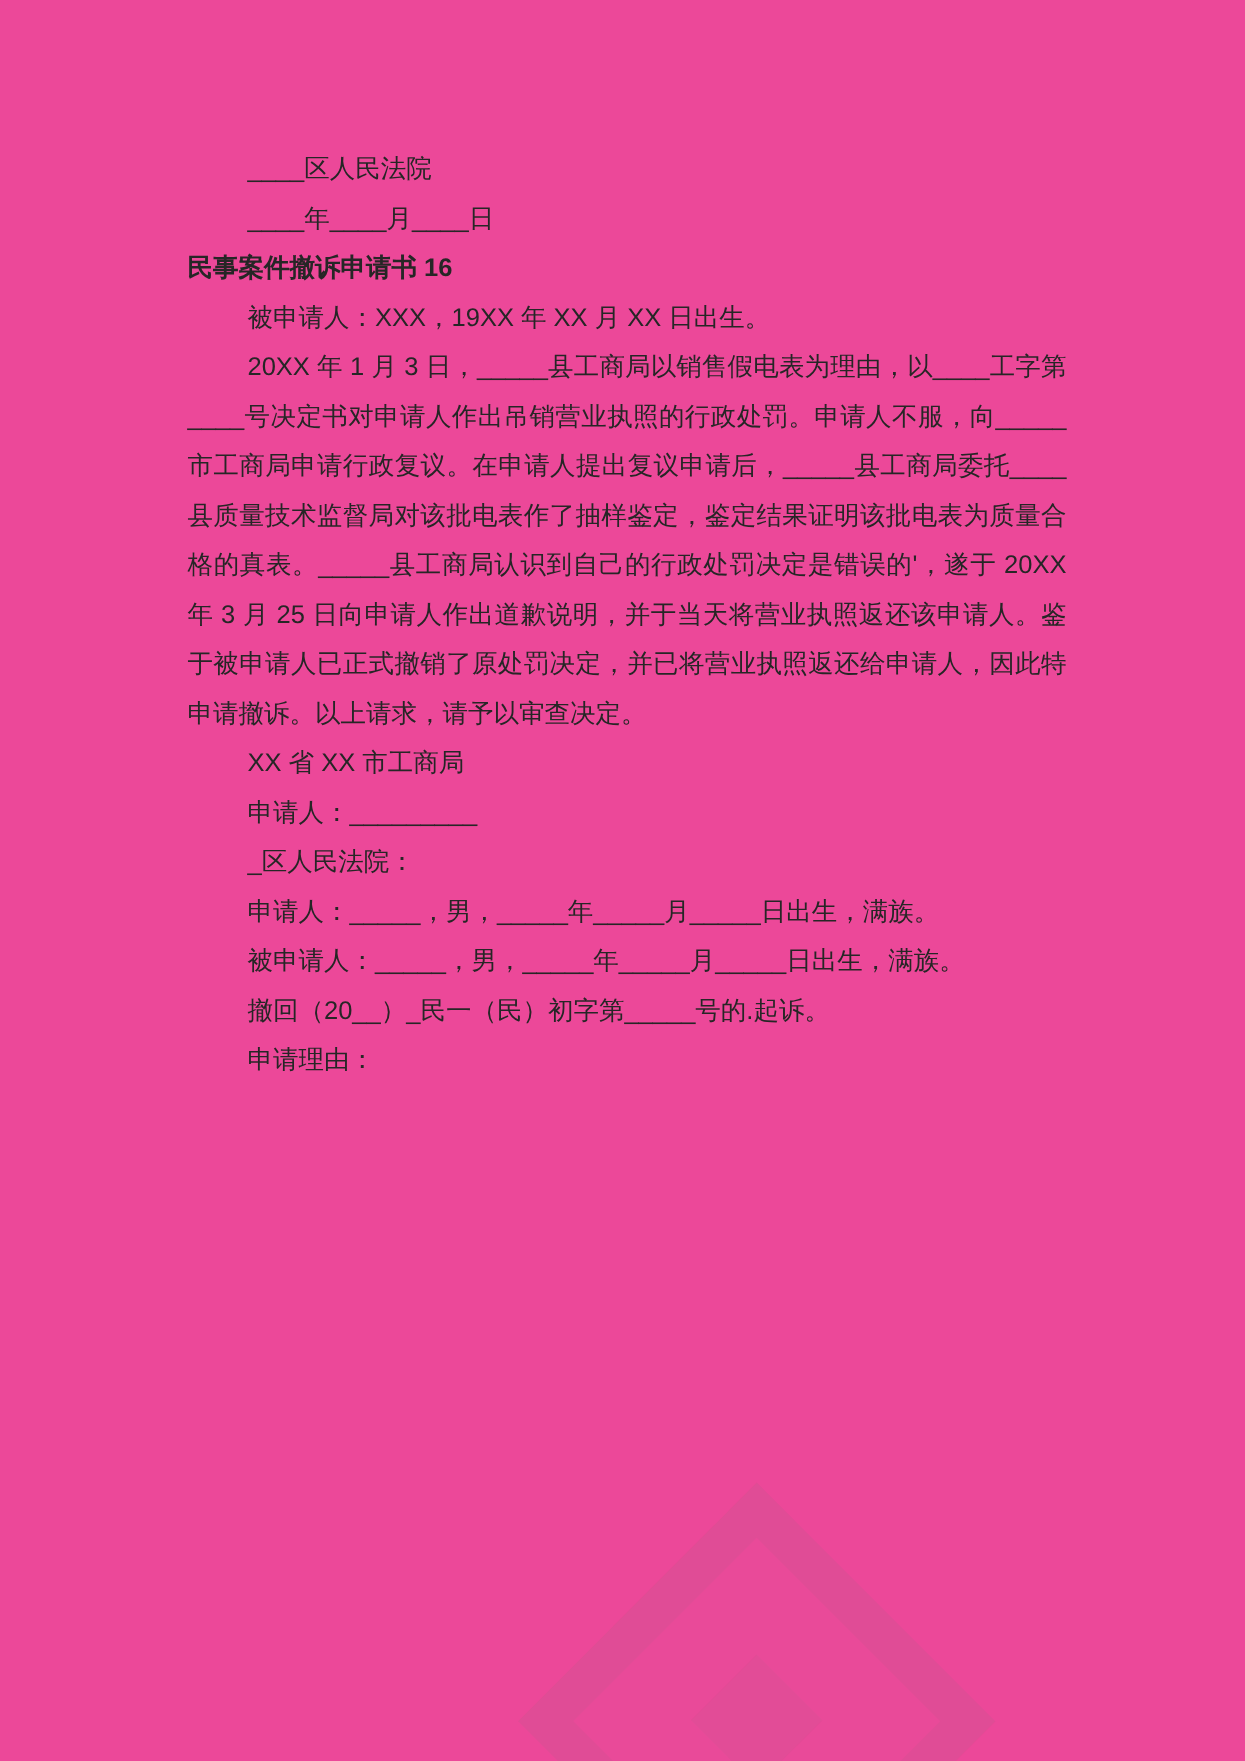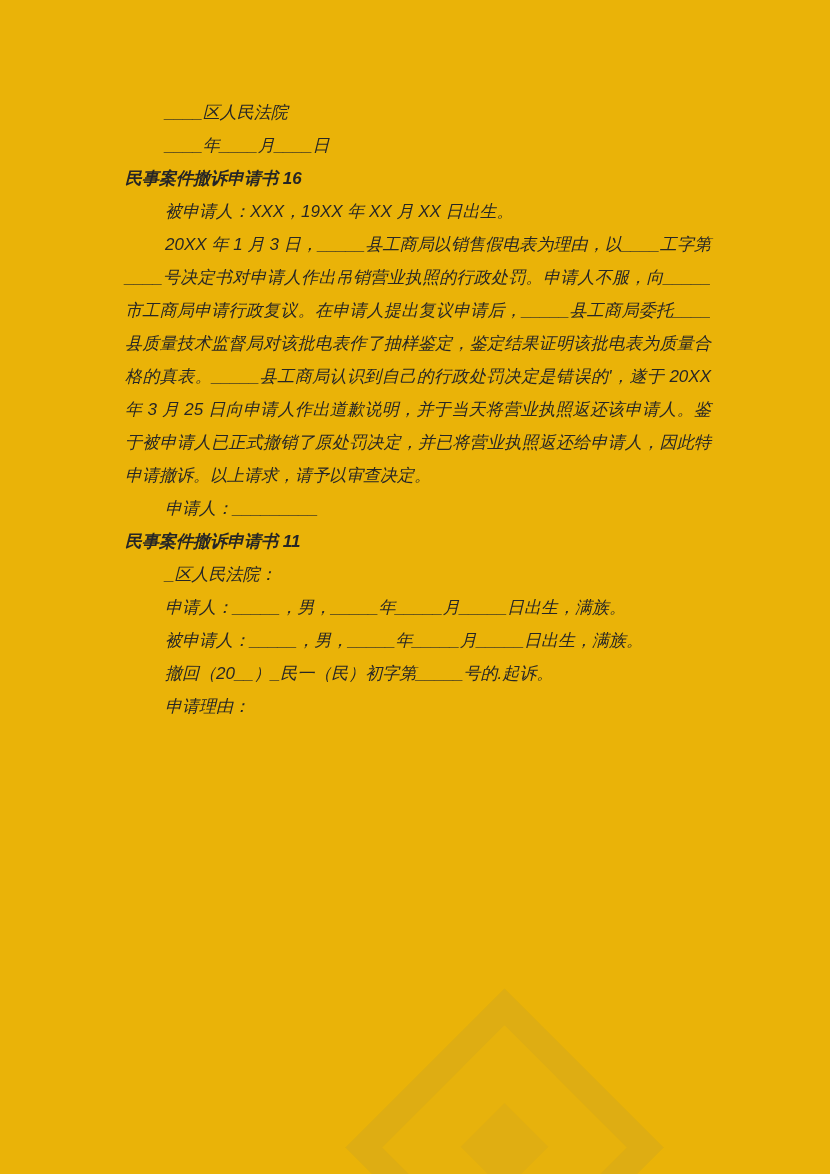--- a/index.html
+++ b/index.html
@@ -5,24 +5,23 @@
   * { margin: 0; padding: 0; box-sizing: border-box; }
   html, body { background: #ffffff; }
   body {
     width: 830px;
     font-family: "Liberation Sans", "DejaVu Sans", sans-serif;
   }
   .page {
     position: relative;
     width: 830px;
     height: 1174px;
-    background: #eab308;
+    background: #ec4899;
     overflow: hidden;
     color: #262626;
-    font-style: italic;
   }
   .content {
     position: absolute;
     top: 96px;
     left: 125px;
     width: 586px;
   }
   .block {
     font-size: 17px;
     line-height: 33px;
@@ -63,22 +62,22 @@
 </head>
 <body>
 
 <div class="page">
   <div class="content" id="doc-content">
       <div class="block line">____区人民法院</div>
       <div class="block line">____年____月____日</div>
       <div class="block heading">民事案件撤诉申请书 16</div>
       <div class="block line">被申请人：XXX，19XX 年 XX 月 XX 日出生。</div>
       <div class="block paragraph">20XX 年 1 月 3 日，_____县工商局以销售假电表为理由，以____工字第____号决定书对申请人作出吊销营业执照的行政处罚。申请人不服，向_____市工商局申请行政复议。在申请人提出复议申请后，_____县工商局委托____县质量技术监督局对该批电表作了抽样鉴定，鉴定结果证明该批电表为质量合格的真表。_____县工商局认识到自己的行政处罚决定是错误的'，遂于 20XX 年 3 月 25 日向申请人作出道歉说明，并于当天将营业执照返还该申请人。鉴于被申请人已正式撤销了原处罚决定，并已将营业执照返还给申请人，因此特申请撤诉。以上请求，请予以审查决定。</div>
+      <div class="block line">XX 省 XX 市工商局</div>
       <div class="block line">申请人：_________</div>
-      <div class="block heading">民事案件撤诉申请书 11</div>
       <div class="block line">_区人民法院：</div>
       <div class="block line">申请人：_____，男，_____年_____月_____日出生，满族。</div>
       <div class="block line">被申请人：_____，男，_____年_____月_____日出生，满族。</div>
       <div class="block line">撤回（20__）_民一（民）初字第_____号的.起诉。</div>
       <div class="block line">申请理由：</div>
     </div>
   <div class="watermark"></div>
 </div>
 
 </body></html>

